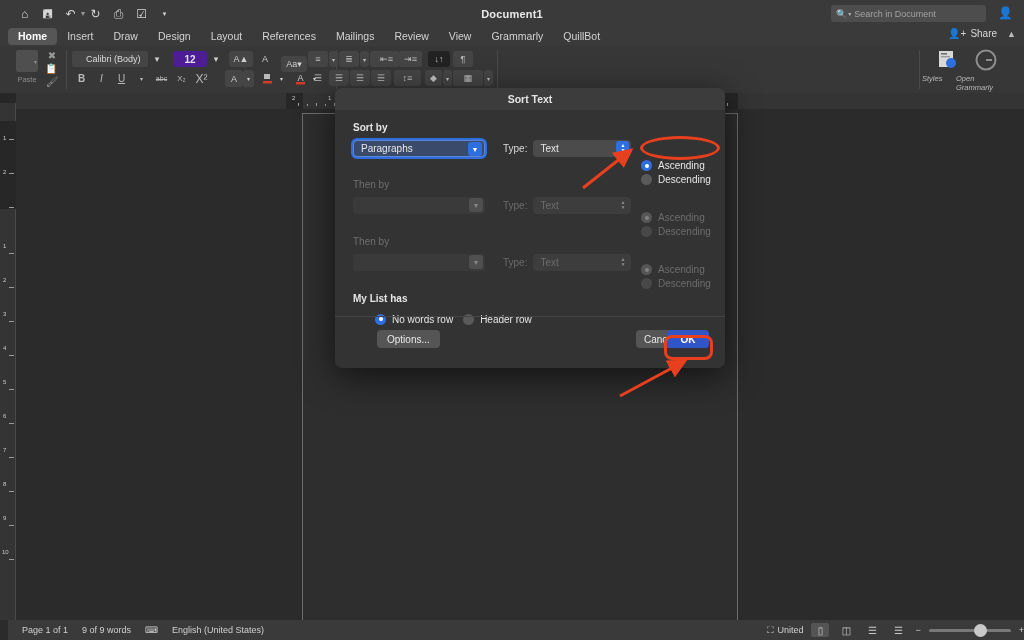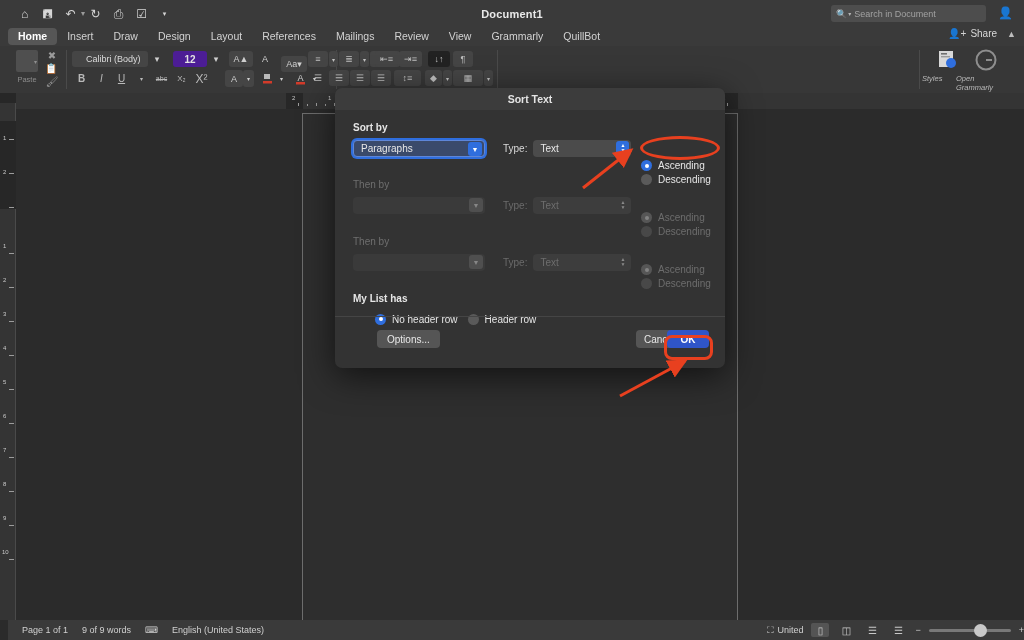--- a/index.html
+++ b/index.html
@@ -595,21 +595,21 @@
         <div class="radio-row">
           <div class="radio dim"></div>
           <span class="radio-lbl dim">Descending</span>
         </div>
       </div>
 
       <div class="grp-lbl" style="margin-top:22px">My List has</div>
       <div class="row" style="padding-left:22px;gap:10px">
         <div class="radio-row">
           <div class="radio on"></div>
-          <span class="radio-lbl">No header row</span>
+          <span class="radio-lbl">No words row</span>
         </div>
         <div class="radio-row">
           <div class="radio"></div>
           <span class="radio-lbl">Header row</span>
         </div>
       </div>
     </div>
 
     <div class="dlg-divider" style="top:228px"></div>
 

